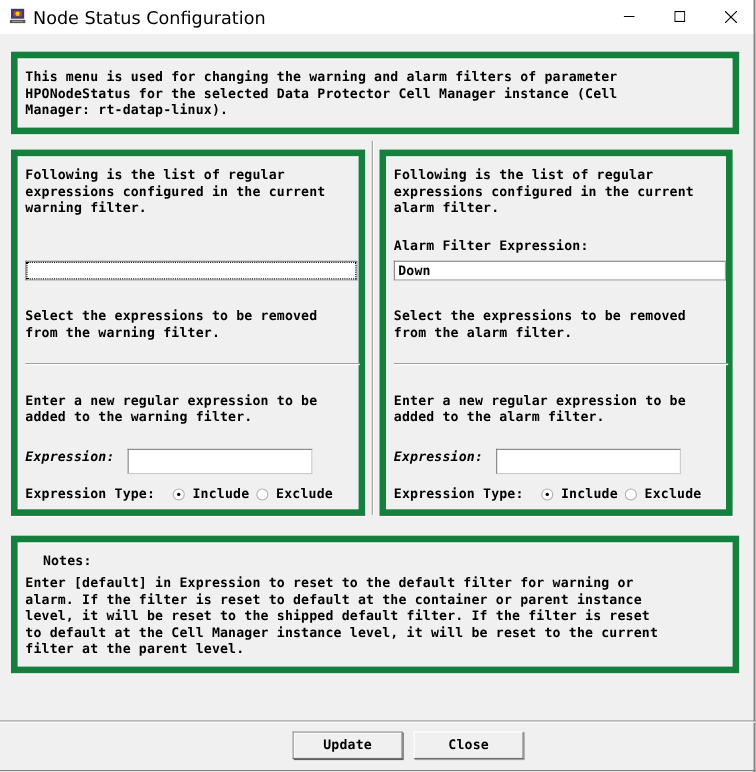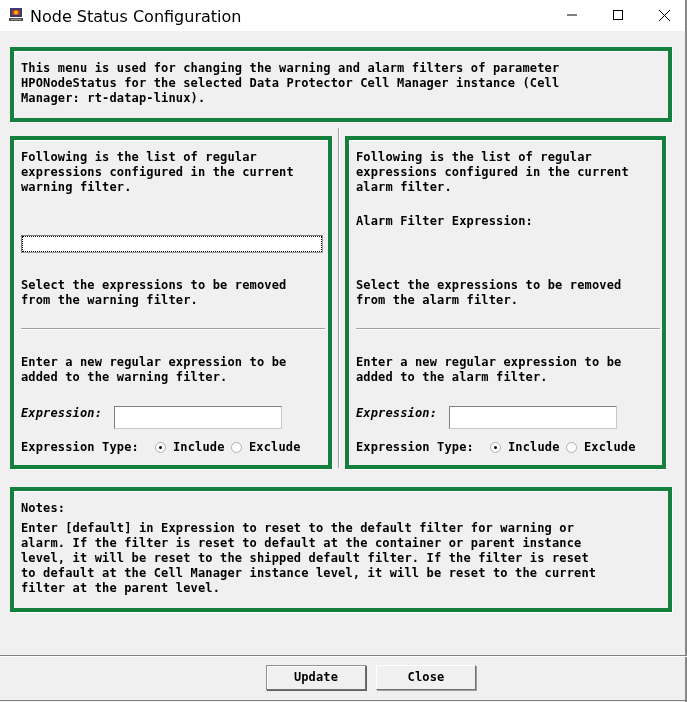--- a/index.html
+++ b/index.html
@@ -10,21 +10,21 @@
   .titlebar .app-icon { position: absolute; left: 8px; top: 7px; width: 16px; height: 16px; }
   .titlebar .title { position: absolute; left: 30px; top: 7px; font-family: "DejaVu Sans", sans-serif; font-size: 16px; color: #000; }
   .winbtn { position: absolute; top: 0; width: 46px; height: 30px; display: flex; align-items: center; justify-content: center; }
   .winbtn.min { left: 549px; }
   .winbtn.max { left: 595px; }
   .winbtn.close { left: 641px; }
   .right-edge { position: absolute; right: 0; top: 0; width: 2px; height: 702px; background: #888; }
 
   .mono { font-family: "DejaVu Sans Mono", "Liberation Mono", monospace; font-size: 12px; font-weight: bold; line-height: 15px; letter-spacing: 0.15px; }
 
-  .panel { position: absolute; border: 4px solid #15803d; box-shadow: 1px 1px 0 #fff inset, 1px 1px 0 #fff; background: #f0f0f0; }
+  .panel { position: absolute; border: 6px solid #15803d; box-shadow: 1px 1px 0 #fff inset, 1px 1px 0 #fff; background: #f0f0f0; }
 
   .intro { left: 10px; top: 47px; width: 662px; height: 75px; }
   .intro p { position: absolute; left: 7px; top: 10px; width: 650px; white-space: pre; }
 
   .col { top: 136px; height: 333px; }
   .col.left { left: 10px; width: 322px; }
   .col.right { left: 345px; width: 321px; }
   .divider-v { position: absolute; left: 338px; top: 128px; width: 2px; height: 340px; border-left: 1px solid #a0a0a0; border-right: 1px solid #fff; }
 
   .col .txt { position: absolute; left: 7px; white-space: pre; }
@@ -37,21 +37,21 @@
   .hr { position: absolute; left: 7px; top: 188px; width: 304px; height: 2px; border-top: 1px solid #a0a0a0; border-bottom: 1px solid #fff; }
   .col .t4 { top: 215px; }
   .col .t5 { top: 266px; font-style: italic; }
   .exprinput { position: absolute; left: 100px; top: 266px; width: 168px; height: 23px; background: #fff; border: 1px solid #c8c8c8; border-top-color: #808080; border-left-color: #808080; }
   .col .t6 { top: 300px; }
   .radio { position: absolute; top: 302px; width: 11px; height: 11px; border-radius: 50%; background: #fff; border: 1px solid #b0b0b0; }
   .radio.checked::after { content: ""; position: absolute; left: 3px; top: 3px; width: 3px; height: 3px; border-radius: 50%; background: #000; }
   .radio-label { position: absolute; top: 300px; white-space: pre; }
 
   .notes { left: 10px; top: 487px; width: 662px; height: 125px; }
-  .notes .head { position: absolute; left: 7px; top: 10px; white-space: pre; }
+  .notes .head { position: absolute; left: 23px; top: 10px; white-space: pre; }
   .notes .body { position: absolute; left: 7px; top: 30px; white-space: pre; }
 
   .footer-line { position: absolute; left: 0; top: 655px; width: 687px; height: 2px; border-top: 1px solid #808080; border-bottom: 1px solid #fff; }
   .footer-line2 { position: absolute; left: 0; top: 700px; width: 687px; height: 2px; border-top: 1px solid #808080; }
   .btn { position: absolute; top: 665px; width: 100px; height: 25px; background: #f0f0f0; border: 1px solid; border-color: #fff #707070 #707070 #fff; box-shadow: 1px 1px 0 #a0a0a0; display: flex; align-items: center; justify-content: center; cursor: pointer; margin-left: 29px; }
   .btn.update { left: 237px; border-left-color: #909090; border-top-color: #909090; box-shadow: inset 1px 1px 0 #fff, 1px 1px 0 #606060; }
   .btn.close { left: 347px; }
 </style>
 </head>
 <body>
@@ -111,20 +111,23 @@
   <span class="radio-label mono" style="left:159px;">Include</span>
   <span class="radio" style="left:217px;"></span>
   <span class="radio-label mono" style="left:235px;">Exclude</span>
 </div>
 
 <div class="panel col right">
   <div class="txt t1 mono">Following is the list of regular
 expressions configured in the current
 alarm filter.</div>
   <div class="txt t2 mono">Alarm Filter Expression:</div>
+  <div class="listbox">
+    <span class="item mono">Down</span>
+  </div>
   <div class="txt t3 mono">Select the expressions to be removed
 from the alarm filter.</div>
   <div class="hr"></div>
   <div class="txt t4 mono">Enter a new regular expression to be
 added to the alarm filter.</div>
   <div class="txt t5 mono">Expression:</div>
   <input class="exprinput" type="text" value="" style="">
   <div class="txt t6 mono">Expression Type:</div>
   <span class="radio checked" style="left:141px;"></span>
   <span class="radio-label mono" style="left:159px;">Include</span>

